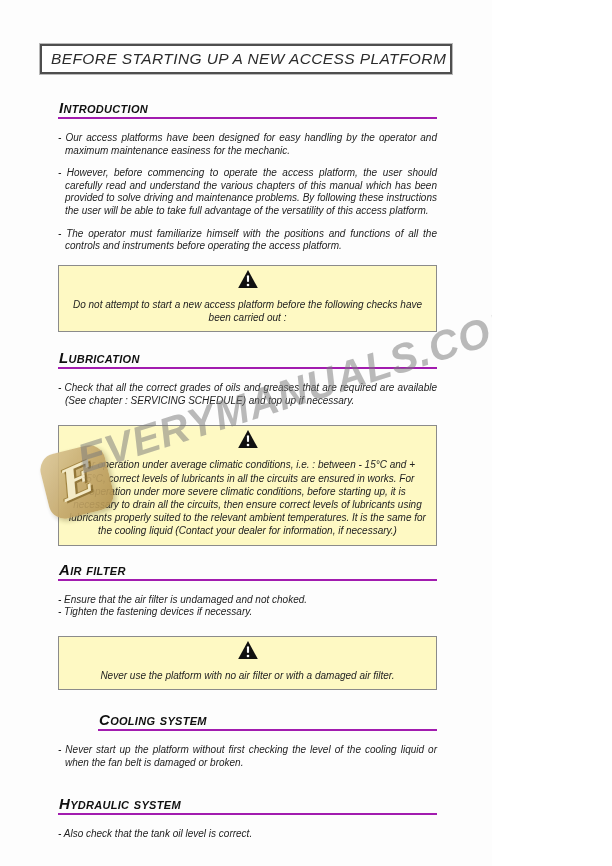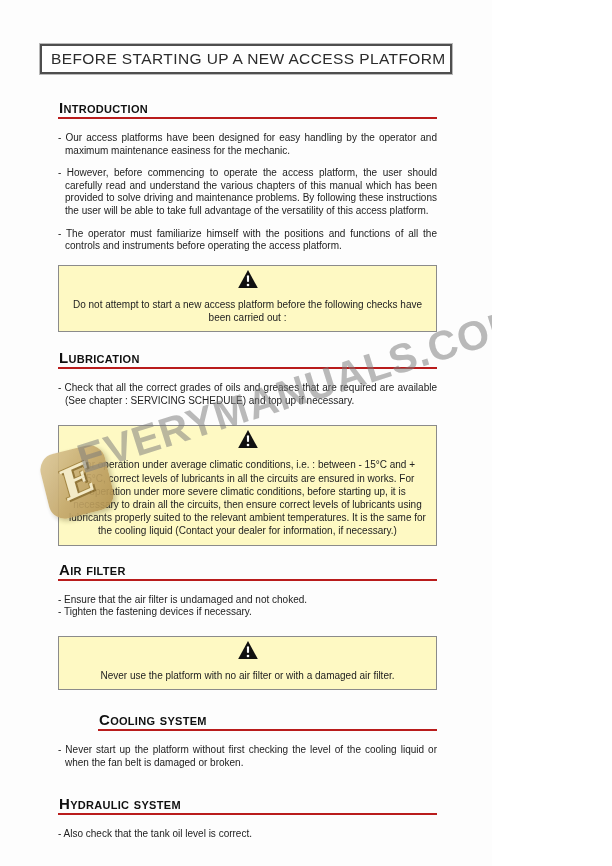--- a/index.html
+++ b/index.html
@@ -4,20 +4,21 @@
 <style>
   html, body { margin: 0; padding: 0; background: #ffffff; }
   .page {
     position: relative;
     width: 492px;
     height: 866px;
     background: #fdfdfd;
     overflow: hidden;
     font-family: "Liberation Sans", sans-serif;
     color: #1f1f1f;
+    font-style: italic;
   }
   
   .title-box {
     margin: 44px 40px 0 40px;
     border: 2px solid #4e4e4e;
     box-shadow: 0 0 0 1px #b9b9b9;
     background: #ffffff;
     height: 26px;
     line-height: 26px;
     padding-left: 9px;
@@ -32,21 +33,21 @@
     font-size: 10px;
   }
   h2.sec {
     margin: 24px 0 13px 0;
     font-size: 15px;
     line-height: 16px;
     font-weight: bold;
     font-variant: small-caps;
     letter-spacing: 0.3px;
     color: #101010;
-    border-bottom: 2px solid #b91c1c;
+    border-bottom: 2px solid #a21caf;
     padding: 0 0 1px 1px;
   }
   #sec-introduction { margin-top: 26px; }
   #sec-lubrication  { margin-top: 18px; }
   #sec-air-filter   { margin-top: 16px; }
   #sec-cooling      { margin-top: 22px; margin-left: 40px; }
   #sec-hydraulic    { margin-top: 27px; }
   .bullet {
     margin: 0 0 10px 0;
     padding-left: 7px;

